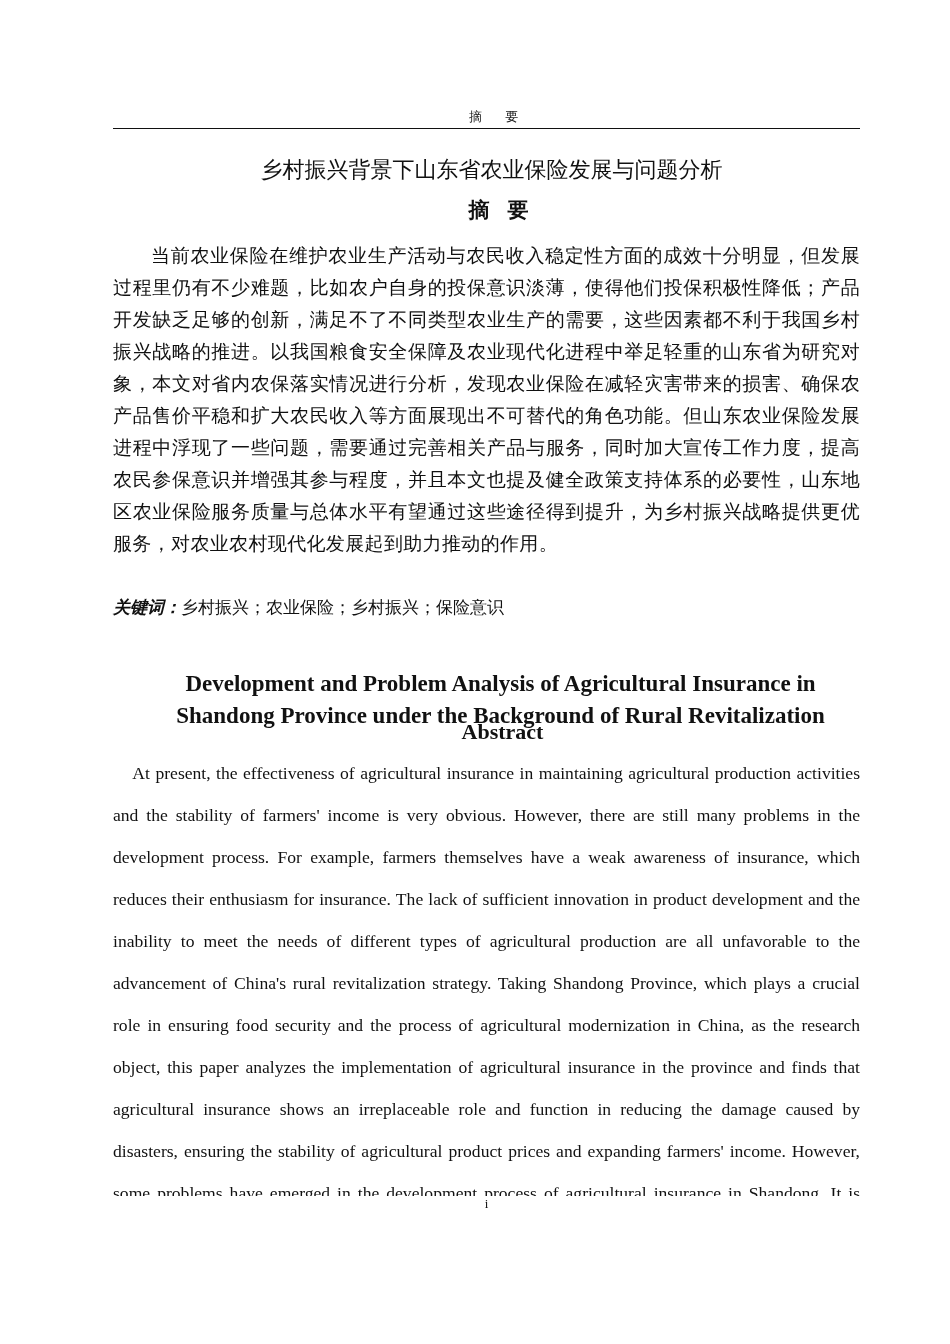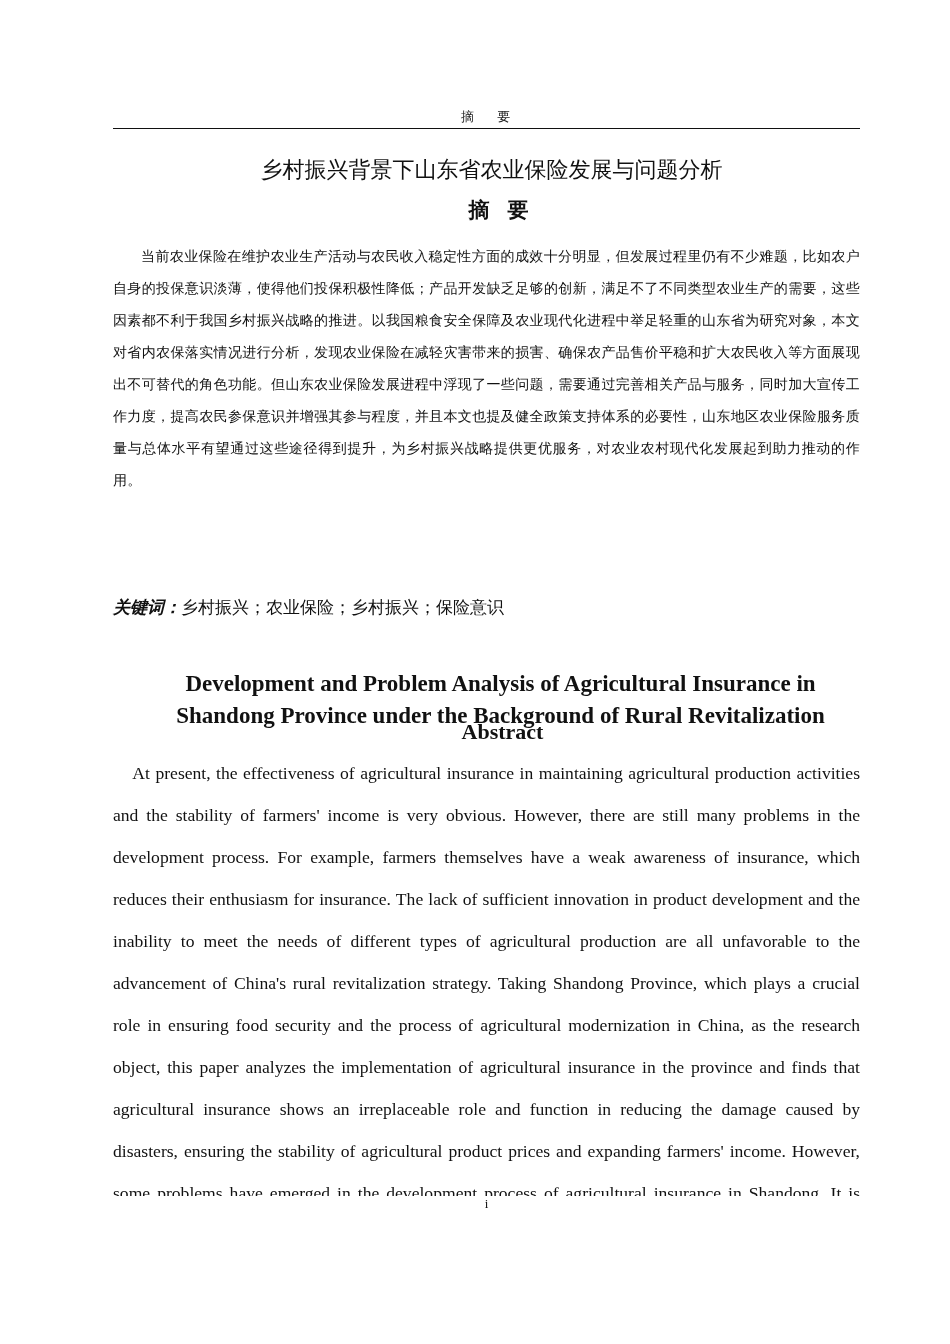--- a/index.html
+++ b/index.html
@@ -17,21 +17,21 @@
     }
     .page {
       position: absolute;
       left: 113px;
       top: 0;
       width: 747px;
     }
     .running-header {
       position: absolute;
       top: 108px;
-      left: 4px;
+      left: 12px;
       width: 747px;
       text-align: center;
       font-size: 13px;
       letter-spacing: 10px;
       color: #222;
     }
     .header-rule {
       position: absolute;
       top: 128px;
       left: 0;
@@ -63,21 +63,21 @@
       margin: 0;
       padding-left: 18px;
       box-sizing: border-box;
     }
     .cn-body {
       position: absolute;
       top: 240px;
       left: 0;
       width: 747px;
       font-family: Liberation Sans, sans-serif;
-      font-size: 14px;
+      font-size: 19px;
       line-height: 32px;
       text-align: justify;
       text-indent: 2em;
       margin: 0;
       letter-spacing: 0.35px;
     }
     .keywords {
       position: absolute;
       top: 592px;
       left: 0;

